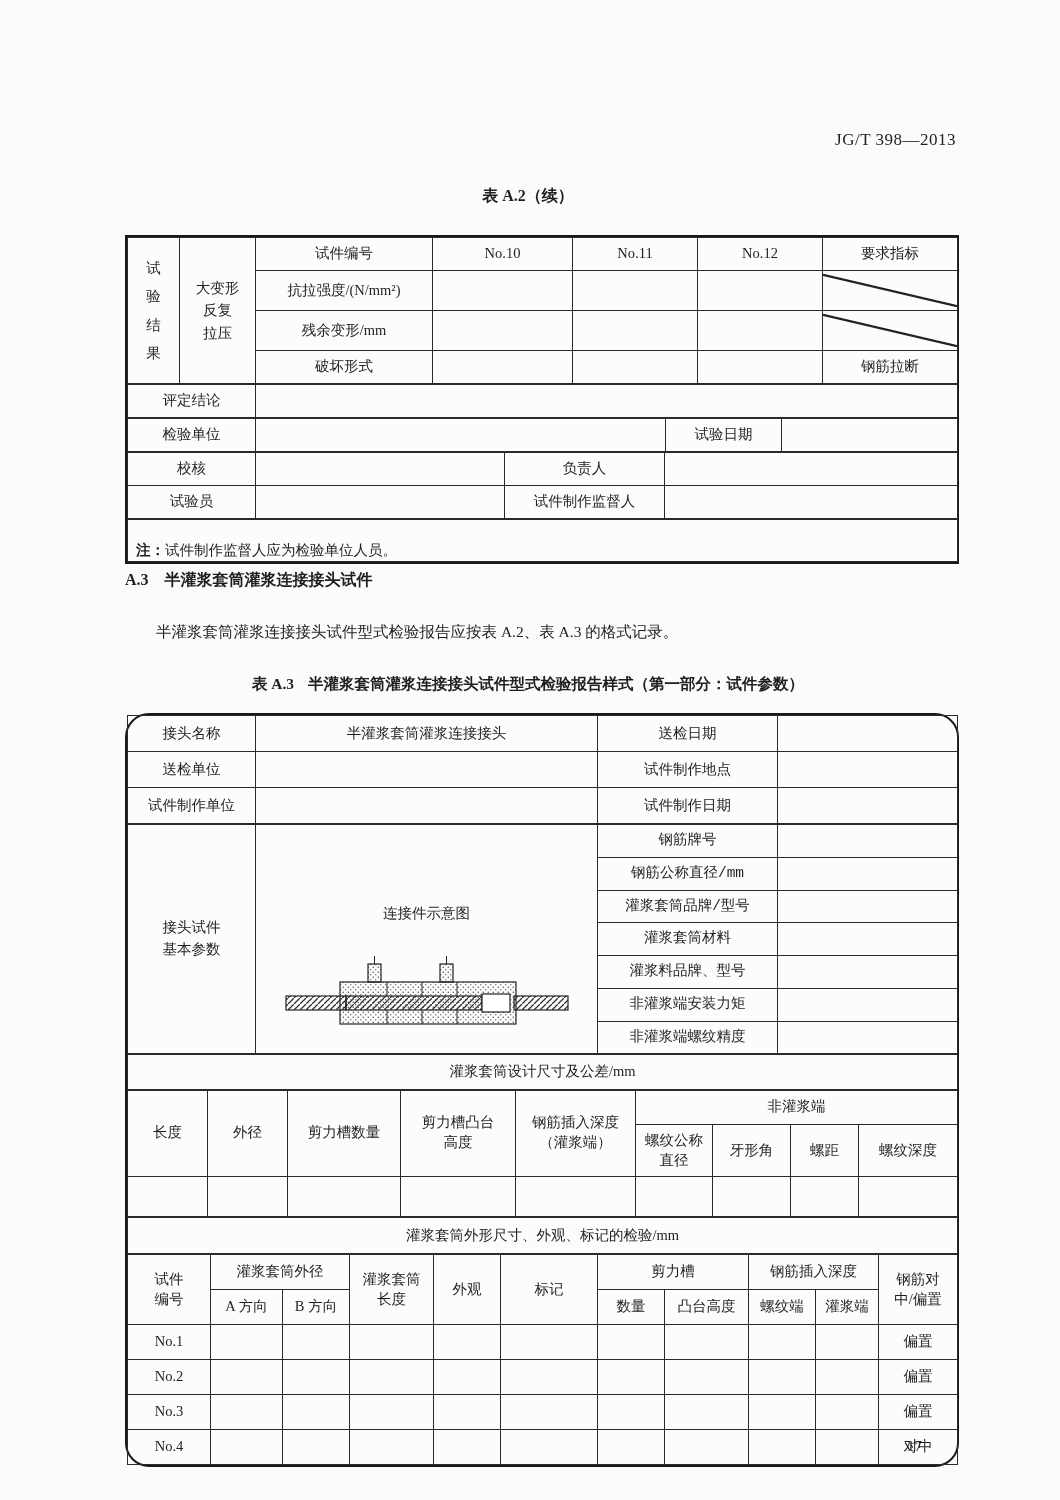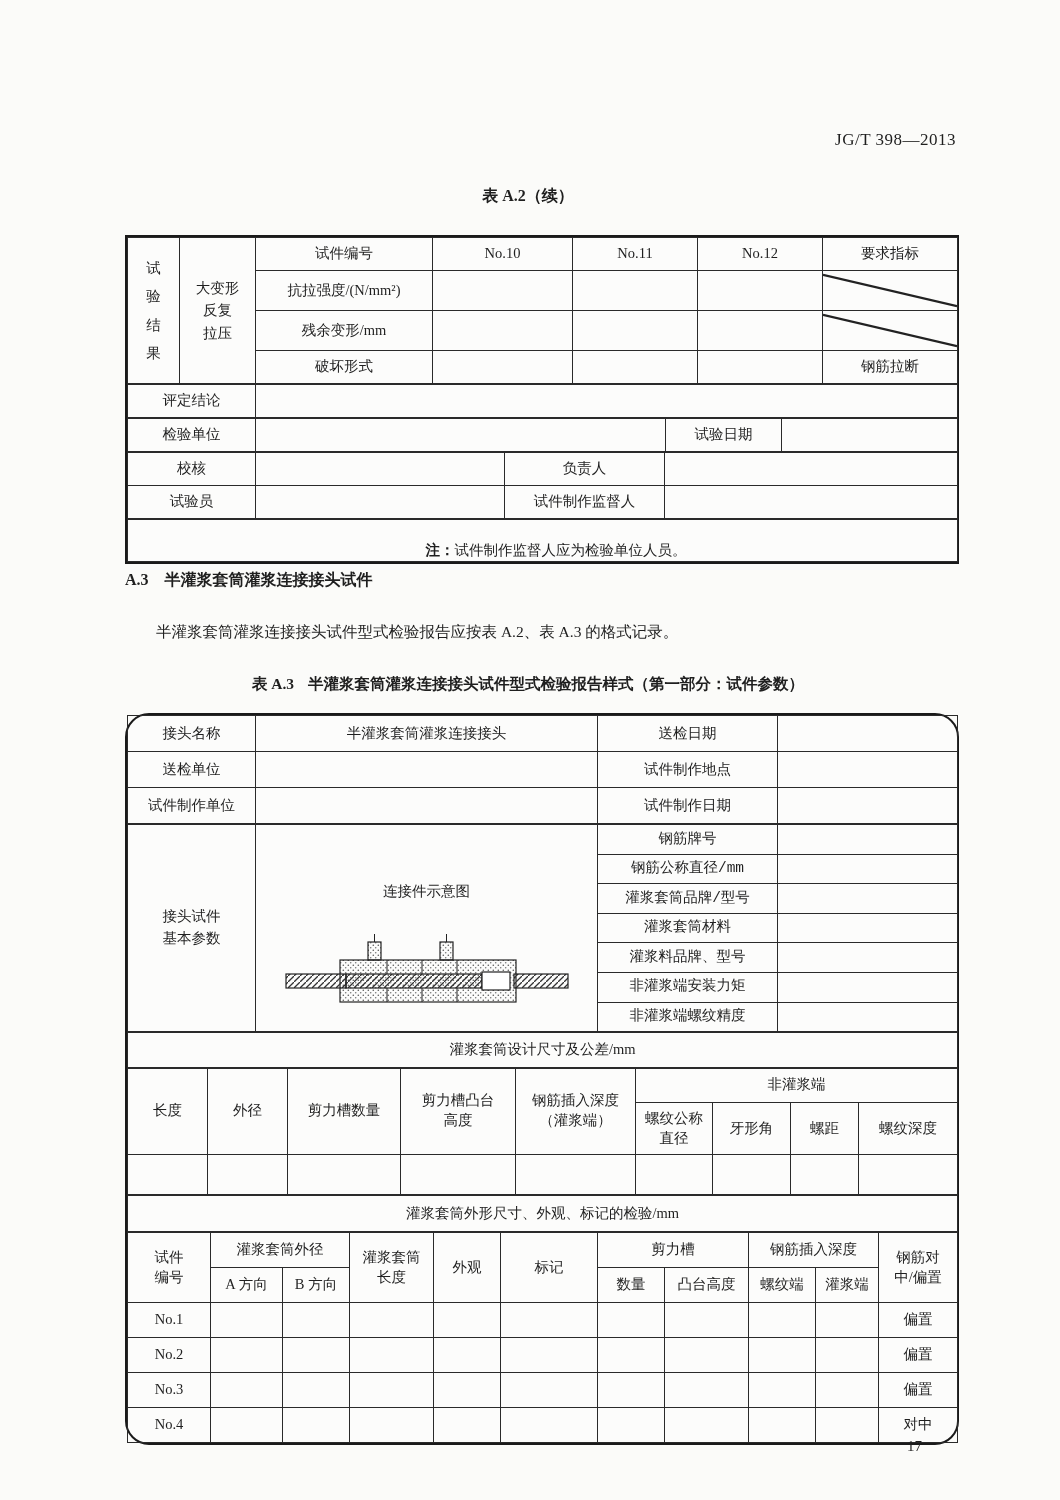--- a/index.html
+++ b/index.html
@@ -18,34 +18,34 @@
   .heading .num{margin-right:16px;}
   .para{position:absolute;left:125px;top:622px;width:830px;font-size:15.5px;text-indent:2em;}
   .pagenum{position:absolute;top:1438px;right:138px;font-size:15px;}
 
   .tblwrap{position:absolute;left:125px;width:830px;border:2px solid #1a1a1a;background:#fcfcfb;}
   table{border-collapse:collapse;table-layout:fixed;width:830px;}
   td{
     border:1px solid #2a2a2a;font-size:14.5px;text-align:center;vertical-align:middle;
     padding:1px 3px;box-sizing:border-box;overflow:hidden;white-space:pre-line;line-height:1.35;
   }
-  td.left{text-align:center;padding-left:30px;}
+  td.left{text-align:left;padding-left:8px;}
   td.lh19{line-height:1.95;}
   td.lh17{line-height:1.55;}
   td.diag{position:relative;padding:0;}
   td.diag svg{position:absolute;inset:0;width:100%;height:100%;display:block;}
   .h33 td{height:33px;}
   .h30 td{height:30px;}
   .h36 td{height:36px;}
   .h29 td{height:29px;font-family:Liberation Mono, monospace;}
   .h34 td{height:34px;font-family:Liberation Mono, monospace;}
   .h52 td{height:52px;}
   .h40 td{height:40px;}
   .h35 td{height:35px;}
-  .diagram-cell{vertical-align:top;padding-top:38px;}
+  .diagram-cell{vertical-align:top;padding-top:60px;}
   .diagram-title{font-size:14.5px;margin-bottom:12px;}
   .note-prefix{font-weight:bold;}
 </style>
 </head>
 <body>
 
 <div class="page">
 
   <div class="doc-code">JG/T 398—2013</div>
 

